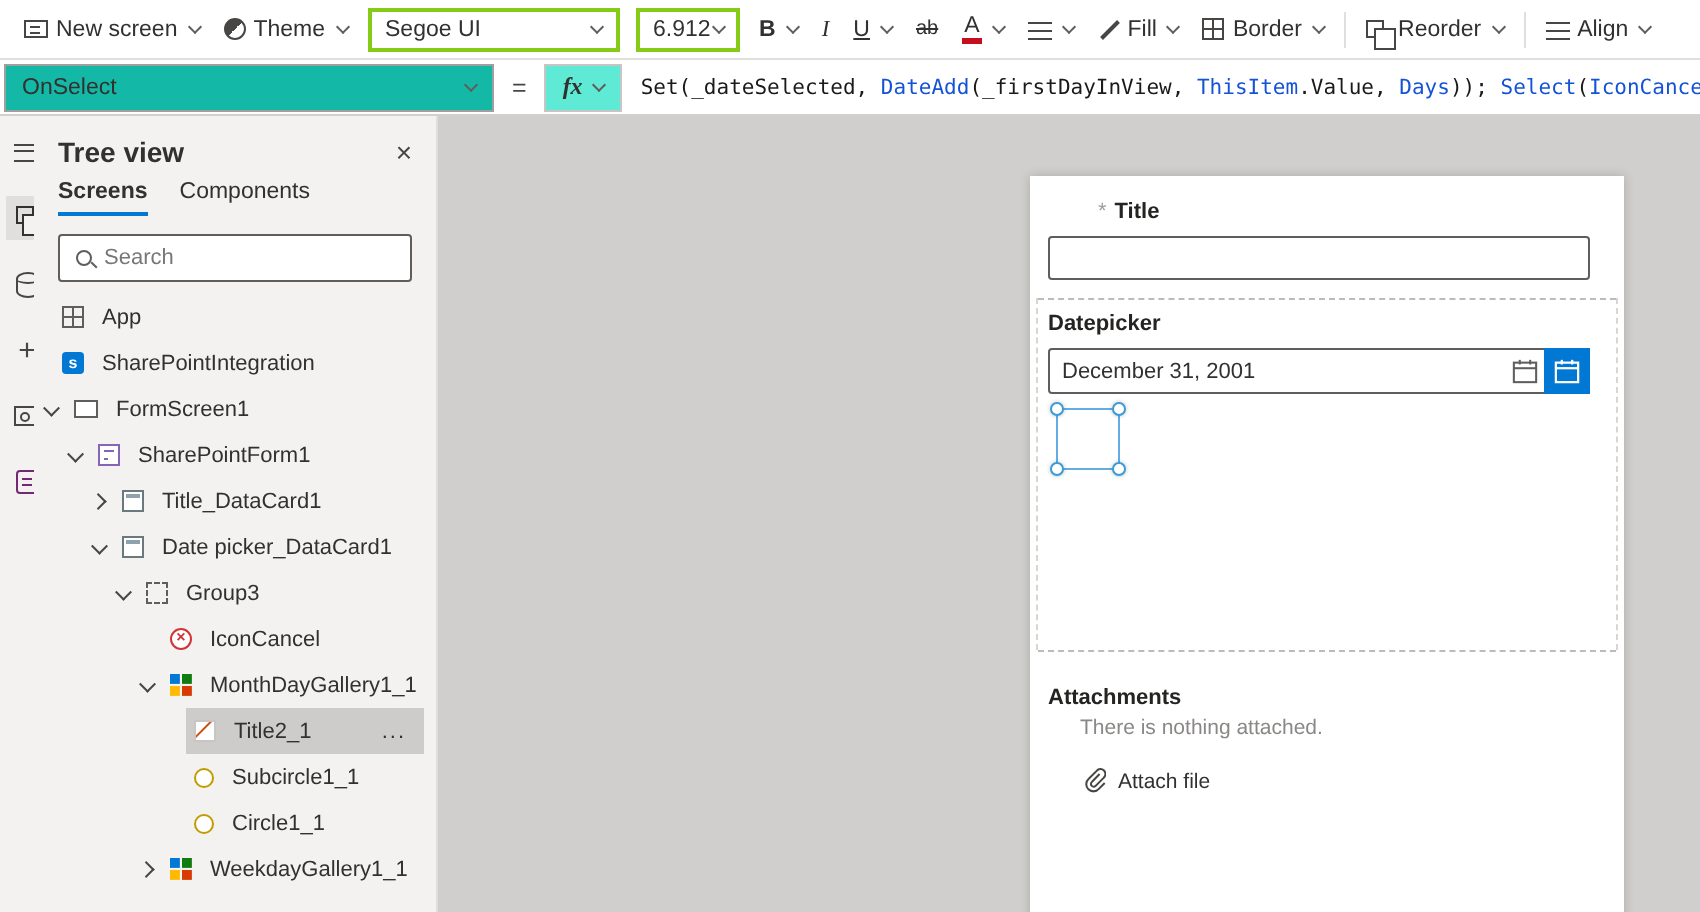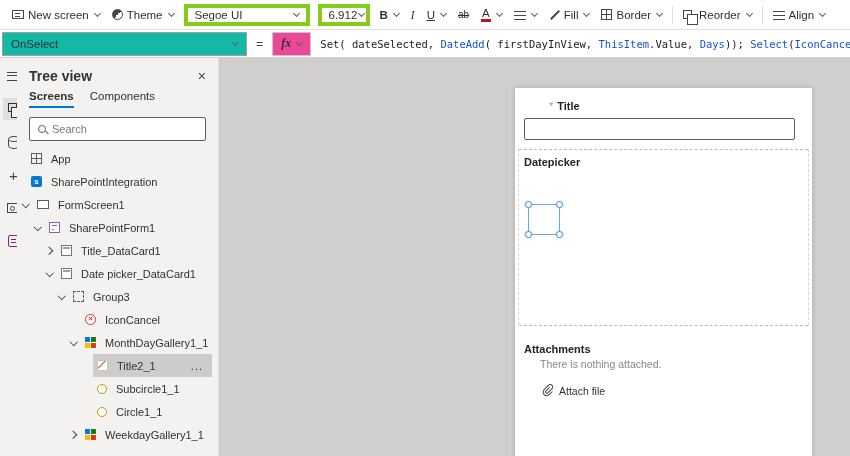--- a/index.html
+++ b/index.html
@@ -7,21 +7,21 @@
     font-family:"Liberation Sans", sans-serif; color:#323130; background:#d0cfcd; }
   .stage { position:relative; width:850px; height:323px; }
 
   
   .topbar { position:absolute; left:0; top:0; width:850px; height:30px; background:#fff;
     border-bottom:1px solid #e1dfdd; display:flex; align-items:center; padding:0 6px;
     font-size:11.5px; white-space:nowrap; }
   .tbtn { display:flex; align-items:center; gap:4px; padding:3px 6px; cursor:pointer; }
   .chev { width:5px; height:5px; border-right:1px solid #605e5c; border-bottom:1px solid #605e5c;
     transform:rotate(45deg); display:inline-block; margin-left:2px; margin-bottom:2px; flex:none; }
-  .tselect { display:flex; align-items:center; justify-content:space-between; border:4px solid #84cc16;
+  .tselect { display:flex; align-items:center; justify-content:space-between; border:2px solid #84cc16;
     background:#fff; height:22px; padding:0 7px; margin:0 4px; cursor:pointer; }
   .font-select { width:126px; }
   .size-select { width:52px; }
   .tdivider { width:1px; height:18px; background:#e1dfdd; margin:0 4px; }
   .bold { font-weight:700; }
   .italic { font-style:italic; font-family:"Liberation Serif",serif; }
   .underline { text-decoration:underline; }
   .strike { text-decoration:line-through; font-size:10px; }
   .fontcolor { border-bottom:3px solid #c50f1f; line-height:11px; padding:0 1px; }
 
@@ -43,21 +43,21 @@
   .i-reorder { width:9px; height:9px; border:1.2px solid #484644; background:#fff; position:relative; margin-right:3px; }
   .i-reorder::after { content:""; position:absolute; left:2.5px; top:2.5px; width:9px; height:9px;
     border:1.2px solid #484644; background:#fff; }
 
   
   .formulabar { position:absolute; left:0; top:30px; width:850px; height:28px; background:#fff;
     border-bottom:1px solid #d2d0ce; display:flex; align-items:center; font-size:11.5px; }
   .prop-select { width:245px; height:24px; margin-left:2px; border:1px solid #a19f9d; background:#14b8a6;
     display:flex; align-items:center; justify-content:space-between; padding:0 8px; cursor:pointer; }
   .equals { padding:0 9px; color:#484644; font-size:12.5px; }
-  .fx-box { height:24px; border:1px solid #c8c6c4; background:#ec4899; display:flex; align-items:center;
+  .fx-box { height:24px; border:1px solid #c8c6c4; background:#5eead4; display:flex; align-items:center;
     gap:4px; padding:0 8px; cursor:pointer; }
   .fx-label { font-family:"Liberation Serif",serif; font-style:italic; font-weight:700; font-size:12px; }
   .formula-text { flex:1; font-family:"DejaVu Sans Mono",monospace; font-size:10.5px; padding-left:9px;
     white-space:nowrap; overflow:hidden; }
 
   
   .rail { position:absolute; left:0; top:58px; width:28px; height:398px; background:#f3f2f1;
     border-right:1px solid #e1dfdd; display:flex; flex-direction:column; align-items:center;
     padding-top:7px; gap:11px; }
   .ricon { width:22px; height:22px; display:flex; align-items:center; justify-content:center; cursor:pointer; }
@@ -376,20 +376,39 @@
       <div class="fieldlabel" style="left:9px; top:12px;margin-left:25px;">
         <span class="req">*</span><span>Title</span>
       </div>
       <input class="cardinput" style="top: 30px;" type="text">
 
       <div class="dash-h" style="top:61px;"></div>
       <div class="dash-v" style="left:3px;"></div>
       <div class="dash-v" style="right:3px;"></div>
 
       <div class="fieldlabel" style="left:9px; top:68px;">Datepicker</div>
+      <div class="datewrap">
+        <input type="text" value="December 31, 2001" style="">
+        <span class="calbtn-plain">
+          <svg width="13" height="13" viewBox="0 0 14 14">
+            <rect x="1" y="2.5" width="12" height="10.5" fill="none" stroke="#605e5c" stroke-width="1.1"></rect>
+            <line x1="1" y1="5.5" x2="13" y2="5.5" stroke="#605e5c" stroke-width="1.1"></line>
+            <line x1="4.2" y1="1" x2="4.2" y2="3.5" stroke="#605e5c" stroke-width="1.1"></line>
+            <line x1="9.8" y1="1" x2="9.8" y2="3.5" stroke="#605e5c" stroke-width="1.1"></line>
+          </svg>
+        </span>
+        <span class="calbtn-blue">
+          <svg width="13" height="13" viewBox="0 0 14 14">
+            <rect x="1" y="2.5" width="12" height="10.5" fill="none" stroke="#ffffff" stroke-width="1.2"></rect>
+            <line x1="1" y1="5.5" x2="13" y2="5.5" stroke="#ffffff" stroke-width="1.2"></line>
+            <line x1="4.2" y1="1" x2="4.2" y2="3.5" stroke="#ffffff" stroke-width="1.2"></line>
+            <line x1="9.8" y1="1" x2="9.8" y2="3.5" stroke="#ffffff" stroke-width="1.2"></line>
+          </svg>
+        </span>
+      </div>
 
       <div class="selbox">
         <span class="handle" style="left:-4px; top:-4px;"></span>
         <span class="handle" style="right:-4px; top:-4px;"></span>
         <span class="handle" style="left:-4px; bottom:-4px;"></span>
         <span class="handle" style="right:-4px; bottom:-4px;"></span>
       </div>
 
       <div class="dash-h" style="top:237px;"></div>
 

